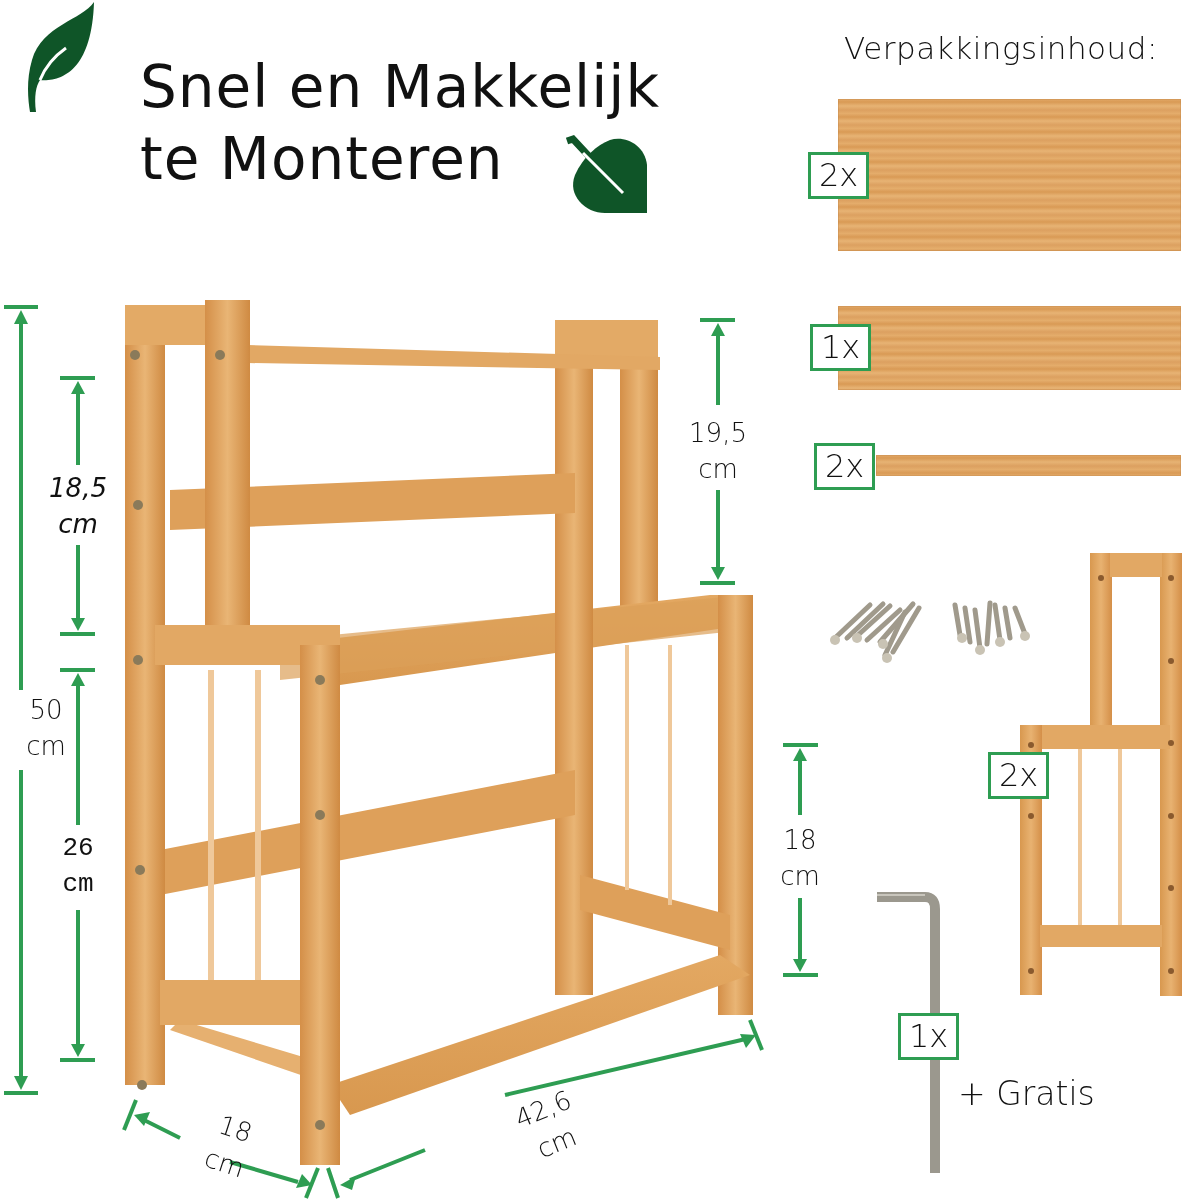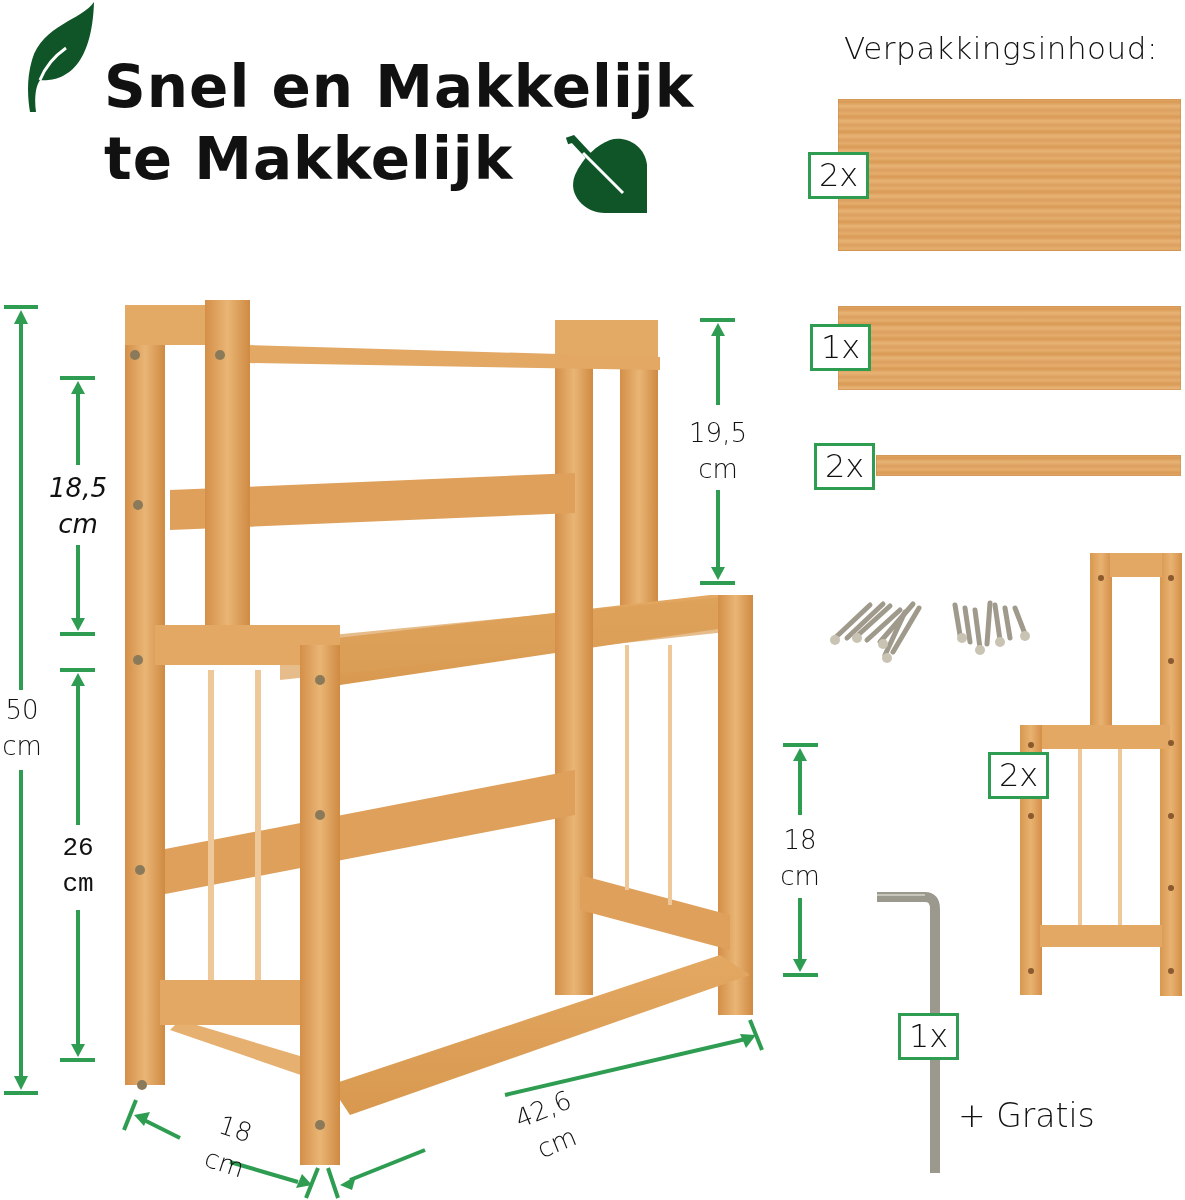--- a/index.html
+++ b/index.html
@@ -1,41 +1,41 @@
 <!DOCTYPE html>
 <html><head>
 <meta charset="utf-8">
 <style>
   html, body { margin: 0; padding: 0; background: #ffffff; }
   body { width: 1185px; height: 1200px; position: relative; overflow: hidden;
          font-family: "DejaVu Sans", "Liberation Sans", sans-serif; color: #111; }
-  .title-line { position: absolute; font-family: "DejaVu Sans", sans-serif; font-weight: 700;
-                font-size: 58px; letter-spacing: 1px; color: #111; white-space: nowrap; line-height: 1; }
+  .title-line { position: absolute; font-family: "DejaVu Sans", sans-serif; font-weight: 400;
+                font-size: 58px; letter-spacing: 1px; color: #111; white-space: nowrap; line-height: 1; margin-left: 36px; }
   .contents-title { position: absolute; left: 808px; top: 30px; font-size: 31px; font-weight: 300;
                     color: #111; white-space: nowrap; letter-spacing: 0.5px; margin-left: 36px; }
   .board { position: absolute;
            background: repeating-linear-gradient(180deg, #e2a968 0px, #d99a55 3px, #e7b374 7px, #dca060 11px, #e5ae6c 15px);
            box-shadow: inset 0 0 0 1px rgba(190,130,70,0.35); }
   .qty { position: absolute; background: #fff; border: 3px solid #2e9d52; font-size: 32px;
          line-height: 1; padding: 4px 8px 5px 8px; color: #111; font-weight: 300; text-align: right; }
   .dim-text { position: absolute; text-align: center; font-size: 26px; line-height: 36px;
               font-weight: 300; color: #111; white-space: nowrap; }
   .gratis { position: absolute; left: 958px; top: 1072px; font-size: 33px; line-height: 44px;
-            font-weight: 300; color: #111; white-space: nowrap; margin-top: 22px; }
+            font-weight: 300; color: #111; white-space: nowrap; }
   svg { position: absolute; overflow: visible; }
 </style>
 </head>
 <body>
 
 <svg style="left:22px;top:0px" width="80" height="115" viewBox="0 0 80 115">
   <path d="M72 2 C 60 20, 20 25, 10 60 C 4 80, 6 100, 8 112 L 14 112 C 12 96, 14 86, 18 80 C 40 82, 70 70, 72 2 Z" fill="#0f5528"></path>
   <path d="M18 80 C 24 65, 34 55, 44 48" stroke="#ffffff" stroke-width="3" fill="none"></path>
 </svg>
 <div class="title-line" style="left:104px;top:58px">Snel en Makkelijk</div>
-<div class="title-line" style="left:104px;top:130px">te Makkelijk</div>
+<div class="title-line" style="left:104px;top:130px">te Monteren</div>
 <svg style="left:565px;top:135px" width="85" height="80" viewBox="0 0 85 80">
   <path d="M10 40 C 2 60, 20 78, 40 78 L 82 78 L 82 30 C 80 10, 60 0, 45 5 C 32 10, 18 22, 10 40 Z" fill="#0f5528"></path>
   <path d="M2 6 L 8 4 L 60 60" stroke="#0f5528" stroke-width="7" fill="none"></path>
   <path d="M18 18 L 58 58" stroke="#ffffff" stroke-width="3" fill="none"></path>
 </svg>
 
 <div class="contents-title">Verpakkingsinhoud:</div>
 
 <div class="board" style="left:838px;top:99px;width:343px;height:152px;"></div>
 <div class="qty" style="left:808px;top:152px;">2x</div>
@@ -227,21 +227,21 @@
       <polygon points="718,580 711,567 725,567"></polygon>
     <polygon points="800,748 793,761 807,761"></polygon>
       <polygon points="800,972 793,959 807,959"></polygon>
     <polygon points="134,1115 150,1112 144,1126"></polygon>
       <polygon points="312,1185 296,1188 302,1174"></polygon>
     <polygon points="340,1185 356,1176 352,1190"></polygon>
       <polygon points="756,1035 740,1034 746,1048"></polygon>
   </g>
 </svg>
 
-<div class="dim-text" style="left:0px;top:692px;width:44px;">
+<div class="dim-text" style="left:0px;top:692px;width:44px;padding-left:24px;">
   <div>50</div>
     <div>cm</div>
 </div>
 <div class="dim-text" style="left:48px;top:470px;width:60px;font-style:italic;">
   <div>18,5</div>
     <div>cm</div>
 </div>
 <div class="dim-text" style="left:48px;top:830px;width:60px;font-family:Liberation Mono, monospace;">
   <div>26</div>
     <div>cm</div>

